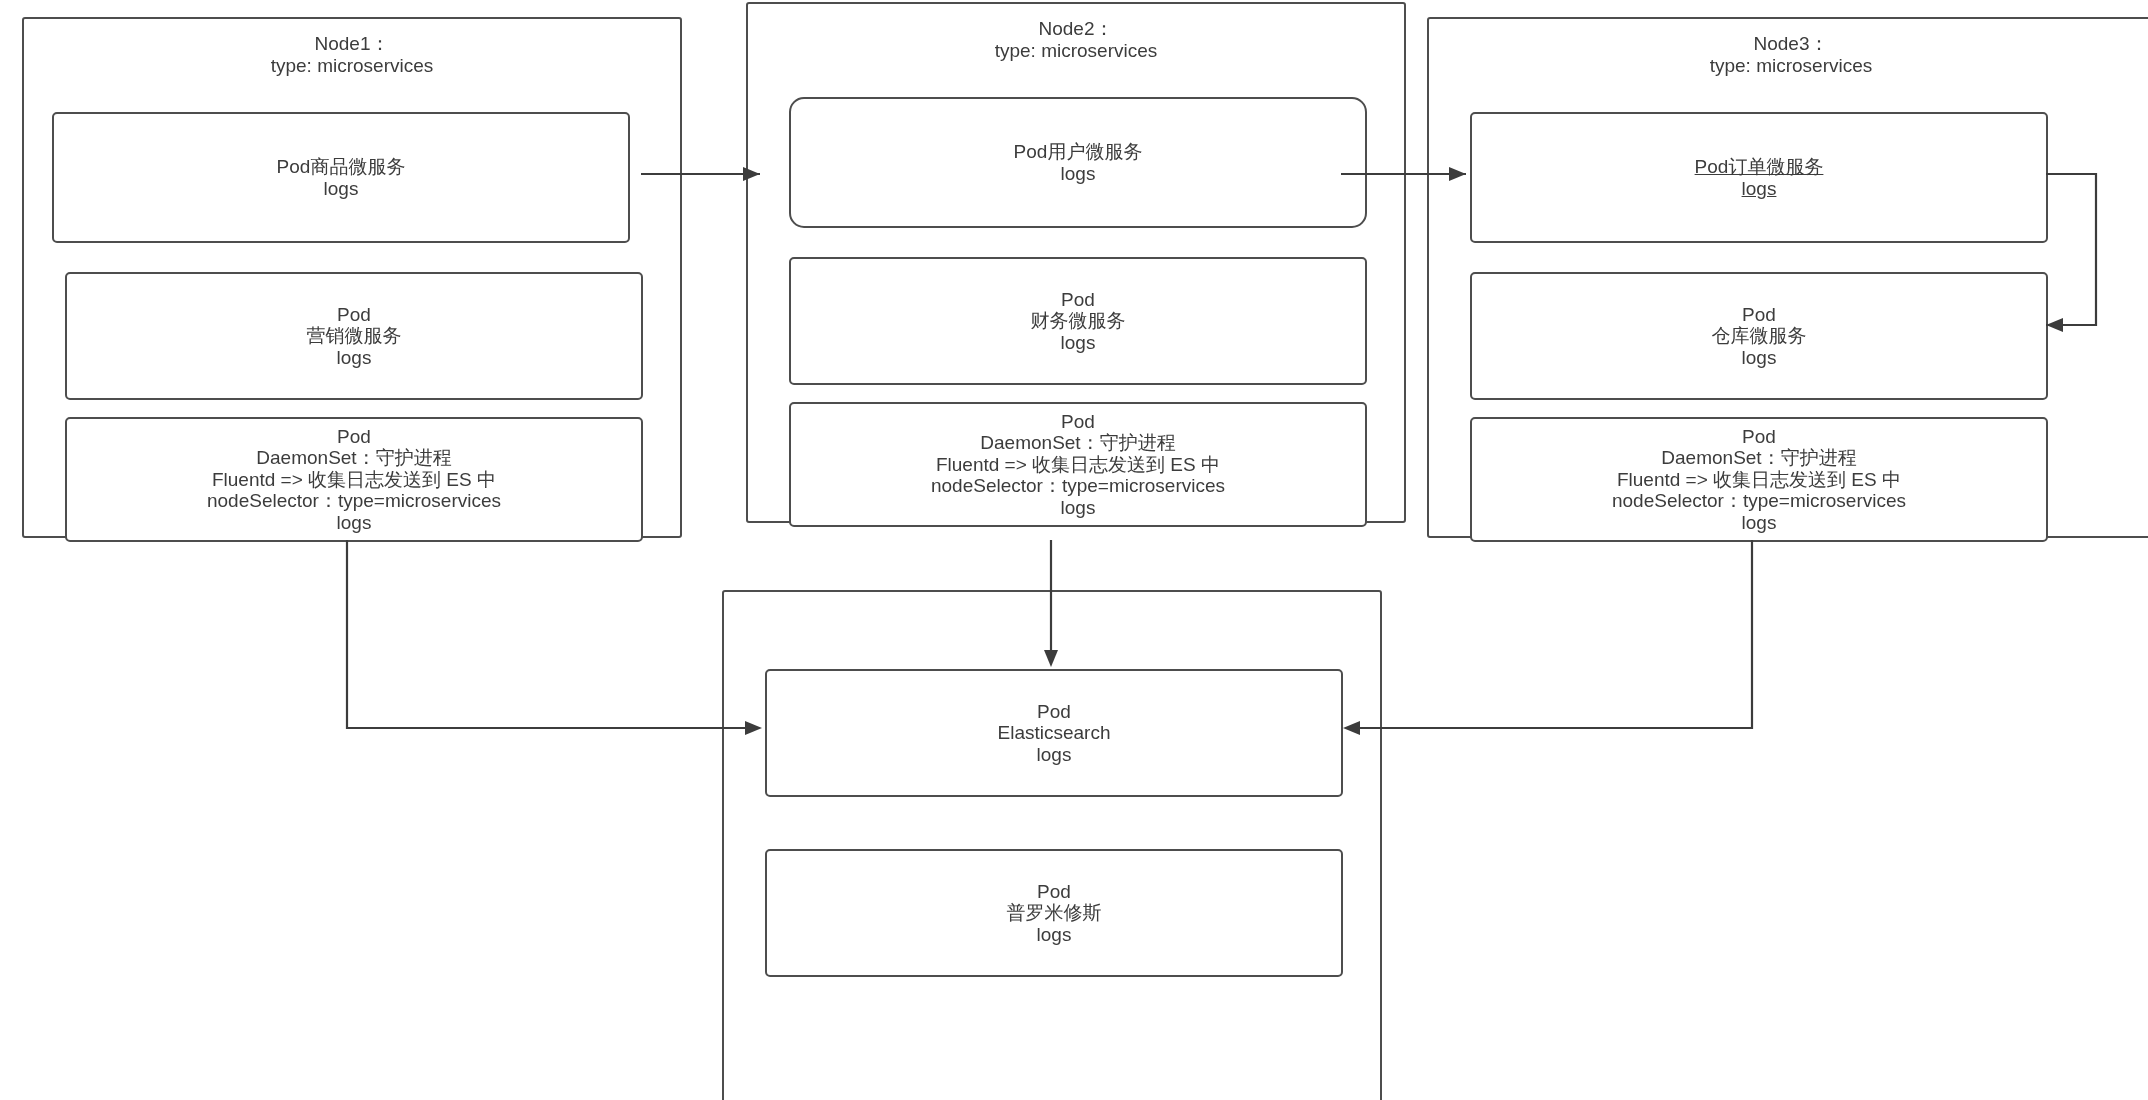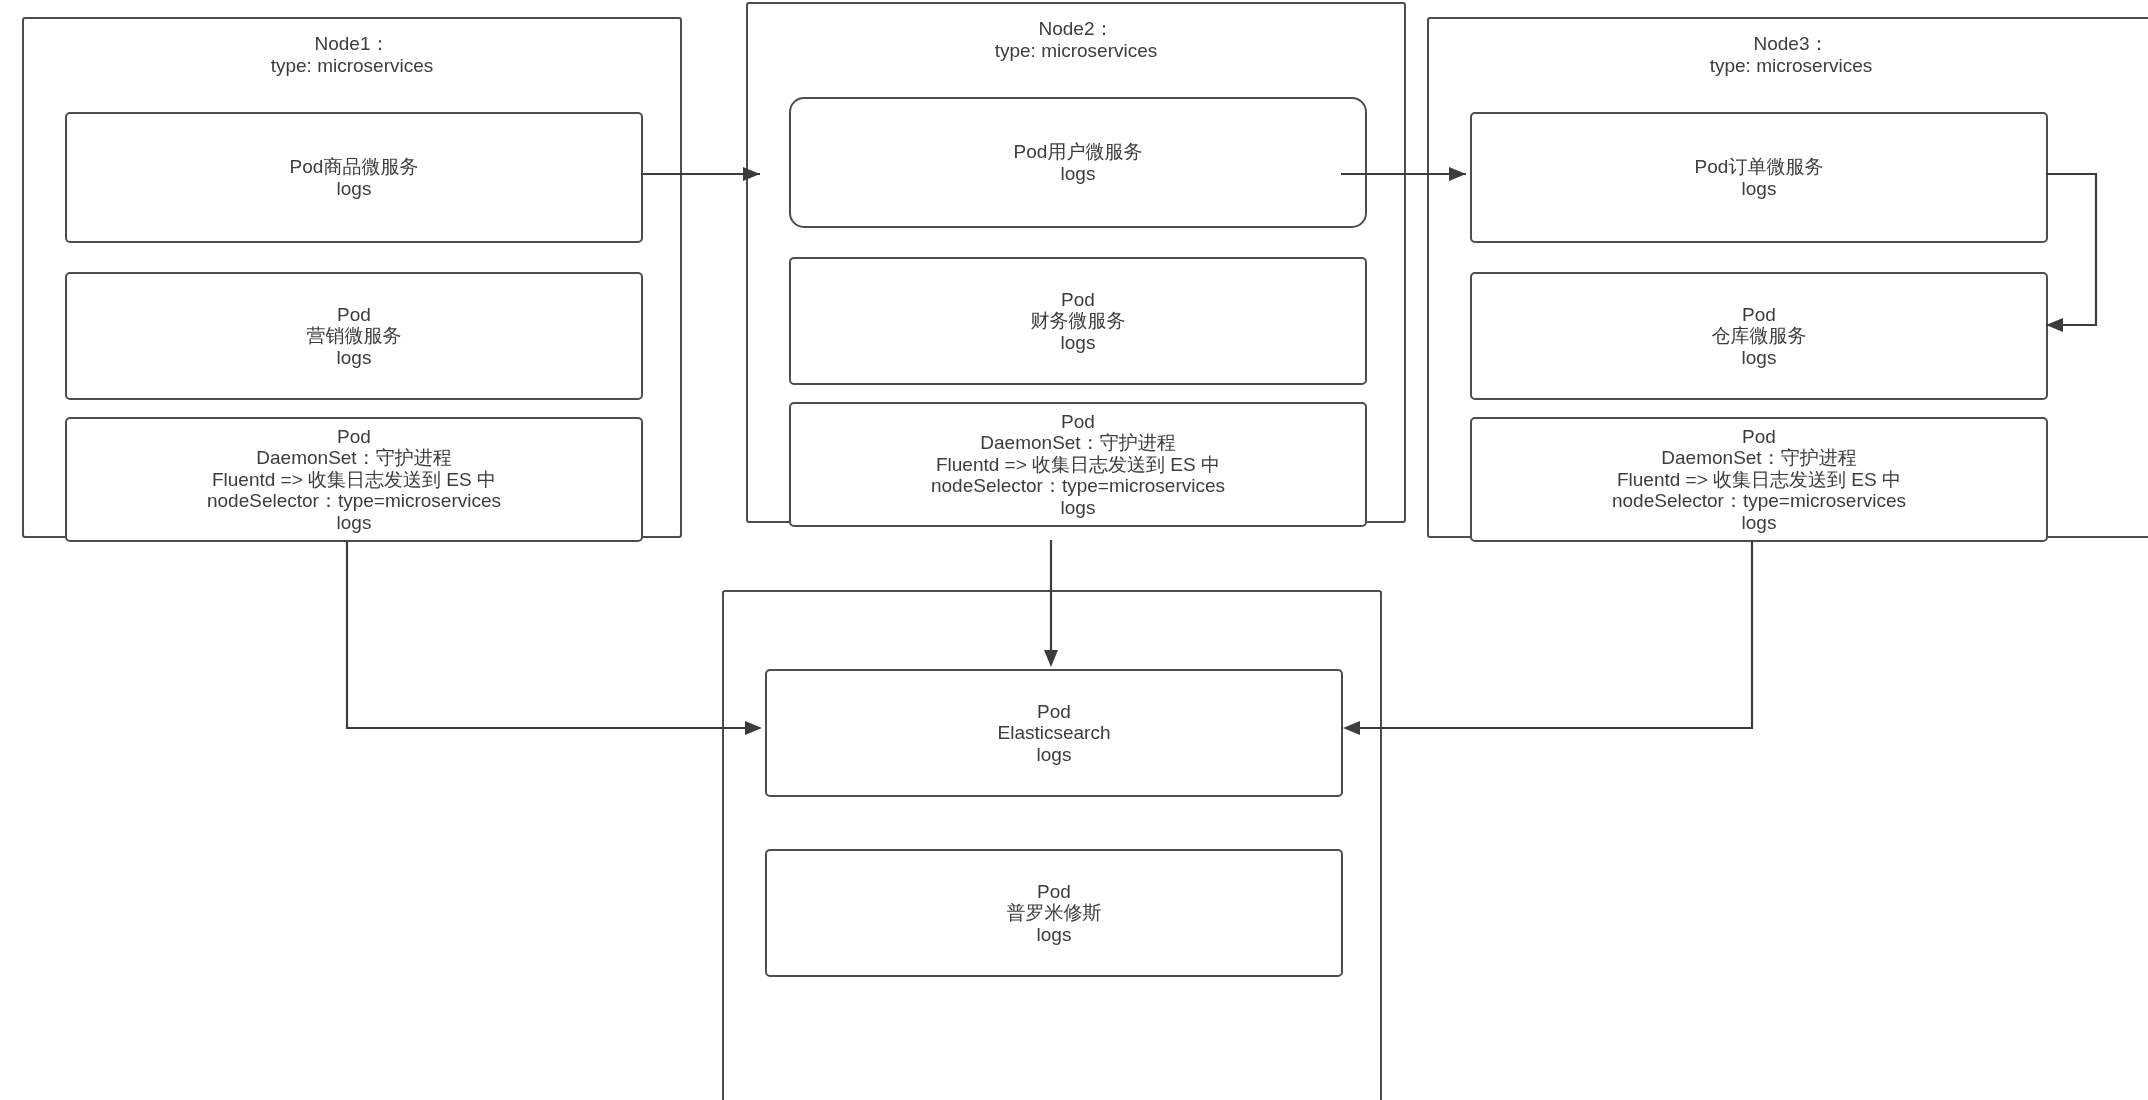--- a/index.html
+++ b/index.html
@@ -77,21 +77,21 @@
   }
 </style>
 </head>
 <body>
 
 <div id="canvas">
 
   <div class="node" style="left:22px; top:17px; width:660px; height:521px;padding-left:24px;">
     <div class="node-title">Node1：
 type: microservices</div>
-    <div class="pod" style="left:41px; top:93px; width:578px; height:131px;">
+    <div class="pod" style="left:28px; top:93px; width:578px; height:131px;">
       <div class="pod-label">Pod商品微服务
 logs</div>
     </div>
     <div class="pod" style="left:41px; top:253px; width:578px; height:128px;">
       <div class="pod-label">Pod
 营销微服务
 logs</div>
     </div>
     <div class="pod" style="left:41px; top:398px; width:578px; height:125px;">
       <div class="pod-label">Pod
@@ -119,21 +119,21 @@
 DaemonSet：守护进程
 Fluentd =&gt; 收集日志发送到 ES 中
 nodeSelector：type=microservices
 logs</div>
     </div>
   </div>
 
   <div class="node" style="left:1427px; top:17px; width:728px; height:521px;">
     <div class="node-title">Node3：
 type: microservices</div>
-    <div class="pod" style="left:41px; top:93px; width:578px; height:131px;">
+    <div class="pod" style="left:41px; top:93px; width:578px; height:131px;text-decoration:underline;">
       <div class="pod-label">Pod订单微服务
 logs</div>
     </div>
     <div class="pod" style="left:41px; top:253px; width:578px; height:128px;">
       <div class="pod-label">Pod
 仓库微服务
 logs</div>
     </div>
     <div class="pod" style="left:41px; top:398px; width:578px; height:125px;">
       <div class="pod-label">Pod

